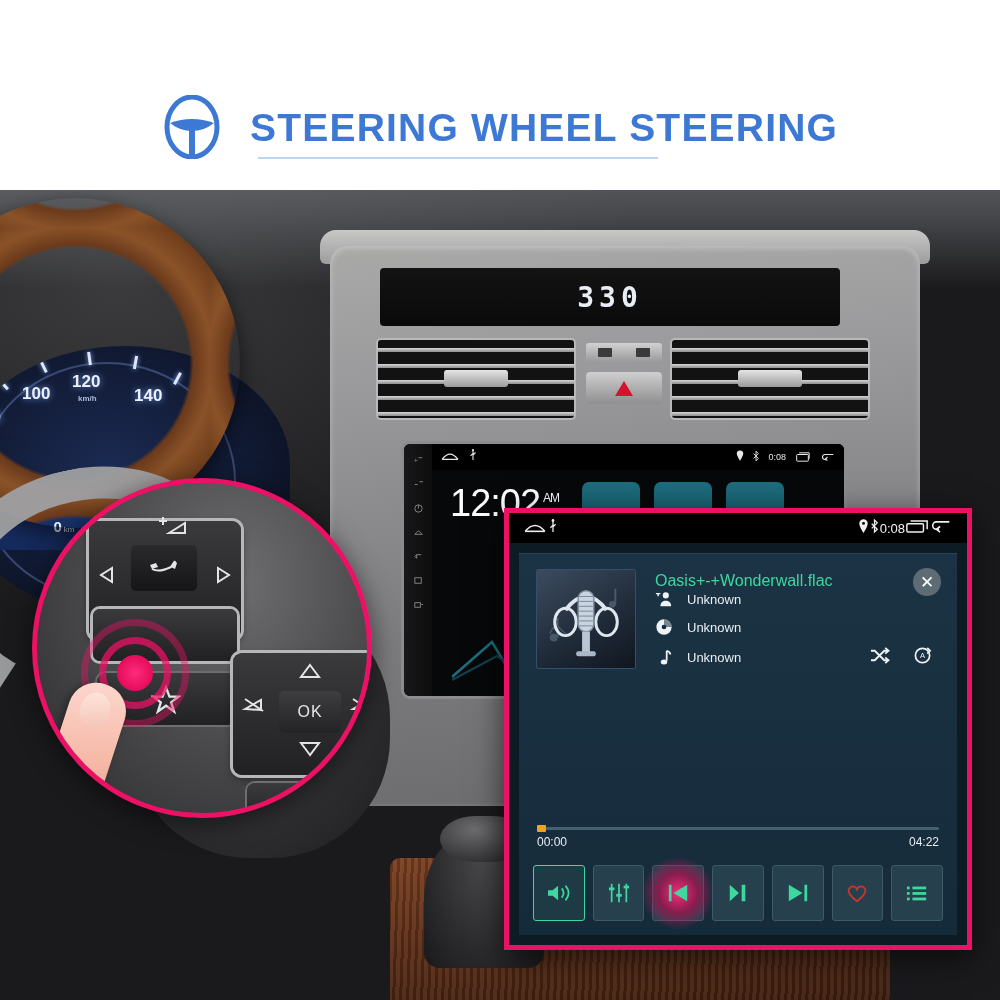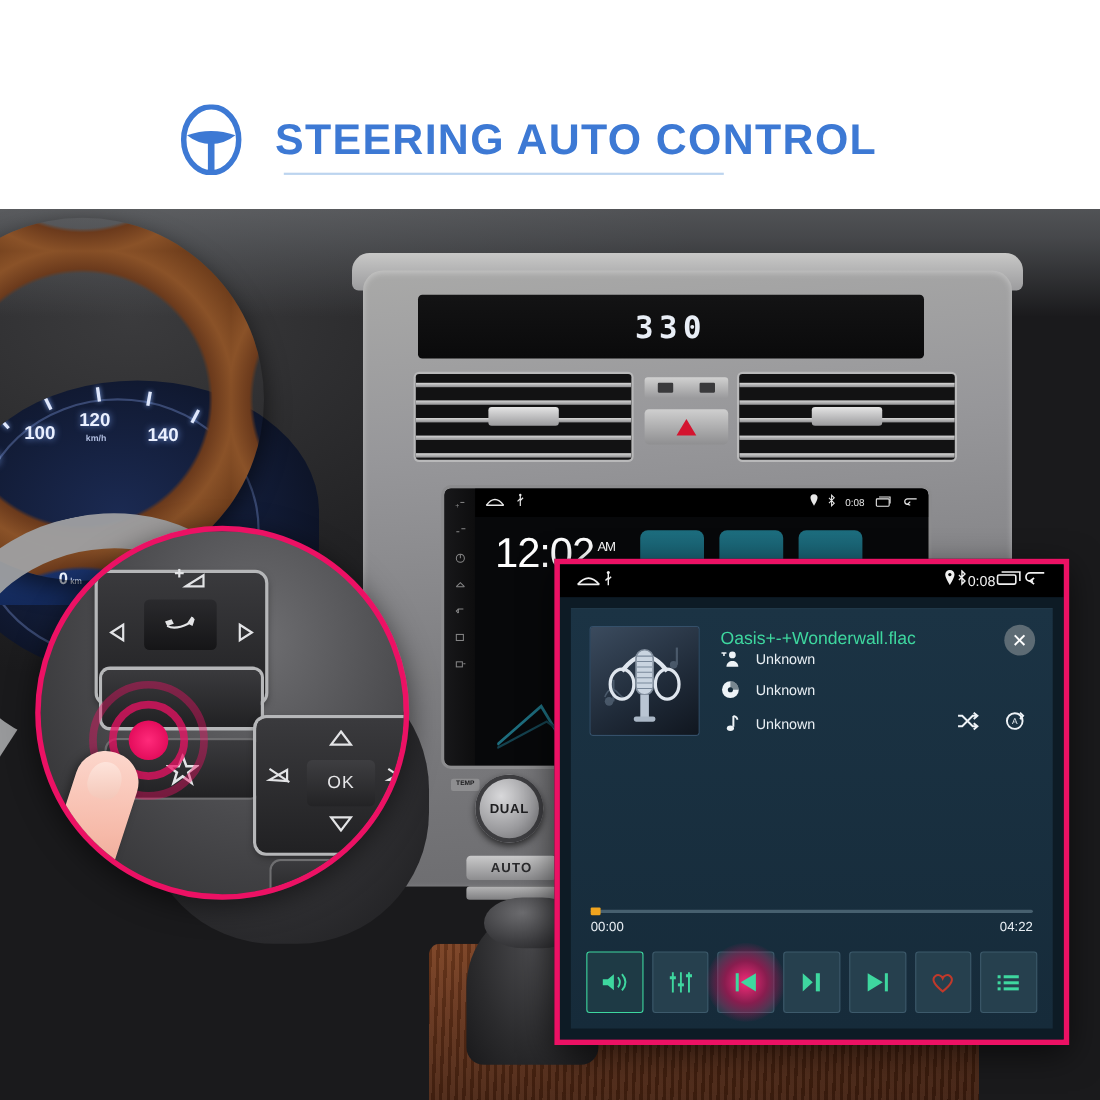--- a/index.html
+++ b/index.html
@@ -405,21 +405,21 @@
 
   <div class="header">
     <div class="hdr-inner">
       <span class="wheel-icon">
         <svg viewBox="0 0 64 64" width="64" height="64">
           <ellipse cx="32" cy="32" rx="25" ry="30" fill="none" stroke="#3d79d4" stroke-width="5"></ellipse>
           <path d="M10 28 Q32 20 54 28 Q44 36 32 36 Q20 36 10 28 Z" fill="#3d79d4"></path>
           <rect x="29" y="34" width="6" height="26" fill="#3d79d4"></rect>
         </svg>
       </span>
-      <div class="hdr-title">STEERING AUTO CONTROL</div>
+      <div class="hdr-title">STEERING WHEEL STEERING</div>
     </div>
     <div class="hdr-rule"></div>
   </div>
 
   <div class="scene">
     <div class="cabin-base"></div>
     <div class="glare-top"></div>
 
     <div class="dash-top-ledge"></div>
     <div class="dash-panel"></div>
@@ -544,28 +544,20 @@
           <div class="hu-tile"></div>
           <div class="hu-tile"></div>
         </div>
         <svg class="hu-wave" viewBox="0 0 180 60">
           <path d="M0 55 L40 20 L55 45 L80 8 L100 50 L130 25 L180 55" fill="none" stroke="#1d6d7e" stroke-width="2.5"></path>
           <path d="M0 58 L45 34 L70 52 L95 22 L120 55 L180 40" fill="none" stroke="#14414e" stroke-width="2"></path>
         </svg>
       </div>
     </div>
 
-    <div class="climate">
-      <div class="cl-temp">TEMP</div>
-      <div class="cl-knob">
-        <span>DUAL</span>
-      </div>
-      <div class="cl-auto">AUTO</div>
-      <div class="cl-bar"></div>
-    </div>
 
     <div class="console-lower"></div>
     <div class="wood-trim"></div>
     <div class="shifter-boot"></div>
     <div class="shift-knob"></div>
 
     <div class="cluster">
       <div class="gauge-ring"></div>
       <div class="gauge-tick" style="left:42px;  top:32px; transform:rotate(-42deg)"></div>
       <div class="gauge-tick" style="left:82px;  top:14px; transform:rotate(-26deg)"></div>

